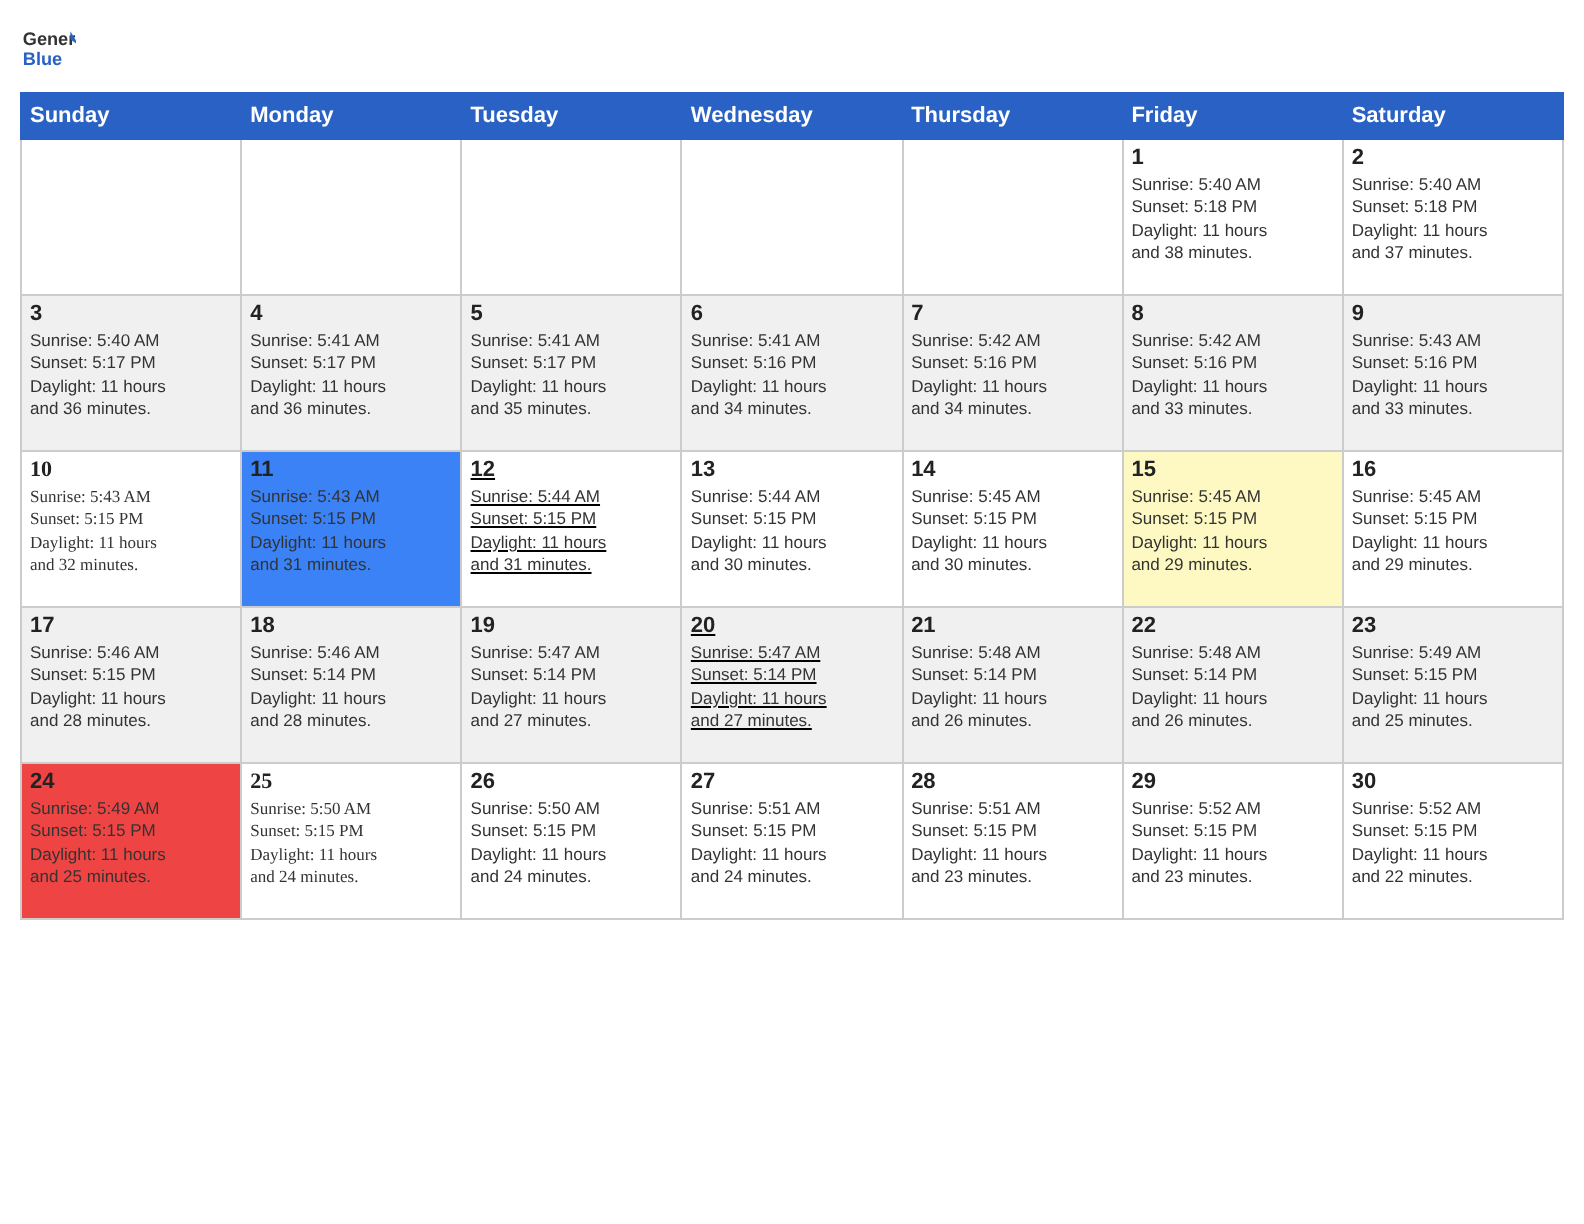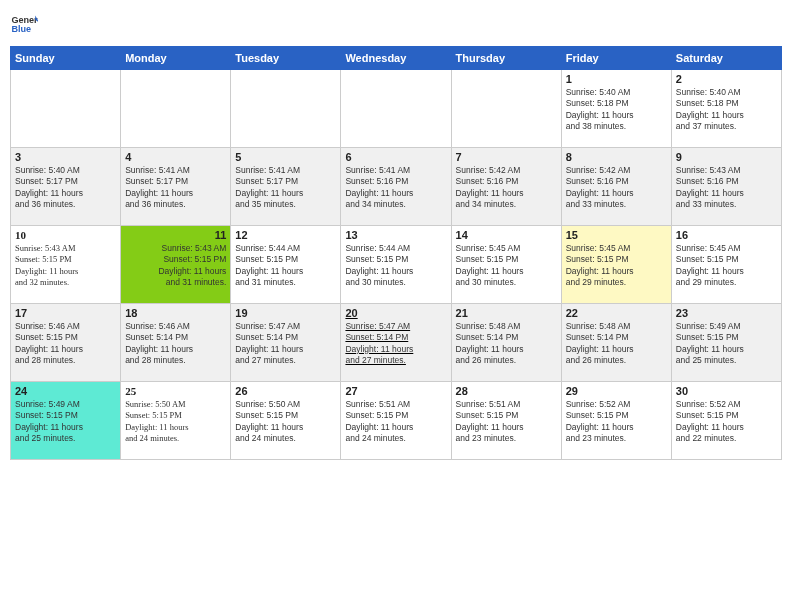--- a/index.html
+++ b/index.html
@@ -191,28 +191,28 @@
           </td>
         </tr>
         <tr>
           <td style="background: rgb(255, 255, 255); font-family: Liberation Serif, serif;">
             <span class="day-num">10</span>
             <div class="day-info" style="white-space: pre-line;">Sunrise: 5:43 AM
 Sunset: 5:15 PM
 Daylight: 11 hours
 and 32 minutes.</div>
           </td>
-          <td style="background: #84cc16; text-align: right;">
+          <td style="background: #3b82f6;">
             <span class="day-num">11</span>
             <div class="day-info" style="white-space: pre-line;">Sunrise: 5:43 AM
 Sunset: 5:15 PM
 Daylight: 11 hours
 and 31 minutes.</div>
           </td>
-          <td style="background: rgb(255, 255, 255);">
+          <td style="background: rgb(255, 255, 255); text-decoration: underline;">
             <span class="day-num">12</span>
             <div class="day-info" style="white-space: pre-line;">Sunrise: 5:44 AM
 Sunset: 5:15 PM
 Daylight: 11 hours
 and 31 minutes.</div>
           </td>
           <td style="background: rgb(255, 255, 255);">
             <span class="day-num">13</span>
             <div class="day-info" style="white-space: pre-line;">Sunrise: 5:44 AM
 Sunset: 5:15 PM
@@ -286,21 +286,21 @@
           </td>
           <td style="background: rgb(240, 240, 240);">
             <span class="day-num">23</span>
             <div class="day-info" style="white-space: pre-line;">Sunrise: 5:49 AM
 Sunset: 5:15 PM
 Daylight: 11 hours
 and 25 minutes.</div>
           </td>
         </tr>
         <tr>
-          <td style="background: #5eead4;">
+          <td style="background: #ef4444;">
             <span class="day-num">24</span>
             <div class="day-info" style="white-space: pre-line;">Sunrise: 5:49 AM
 Sunset: 5:15 PM
 Daylight: 11 hours
 and 25 minutes.</div>
           </td>
           <td style="background: rgb(255, 255, 255); font-family: Liberation Serif, serif;">
             <span class="day-num">25</span>
             <div class="day-info" style="white-space: pre-line;">Sunrise: 5:50 AM
 Sunset: 5:15 PM

